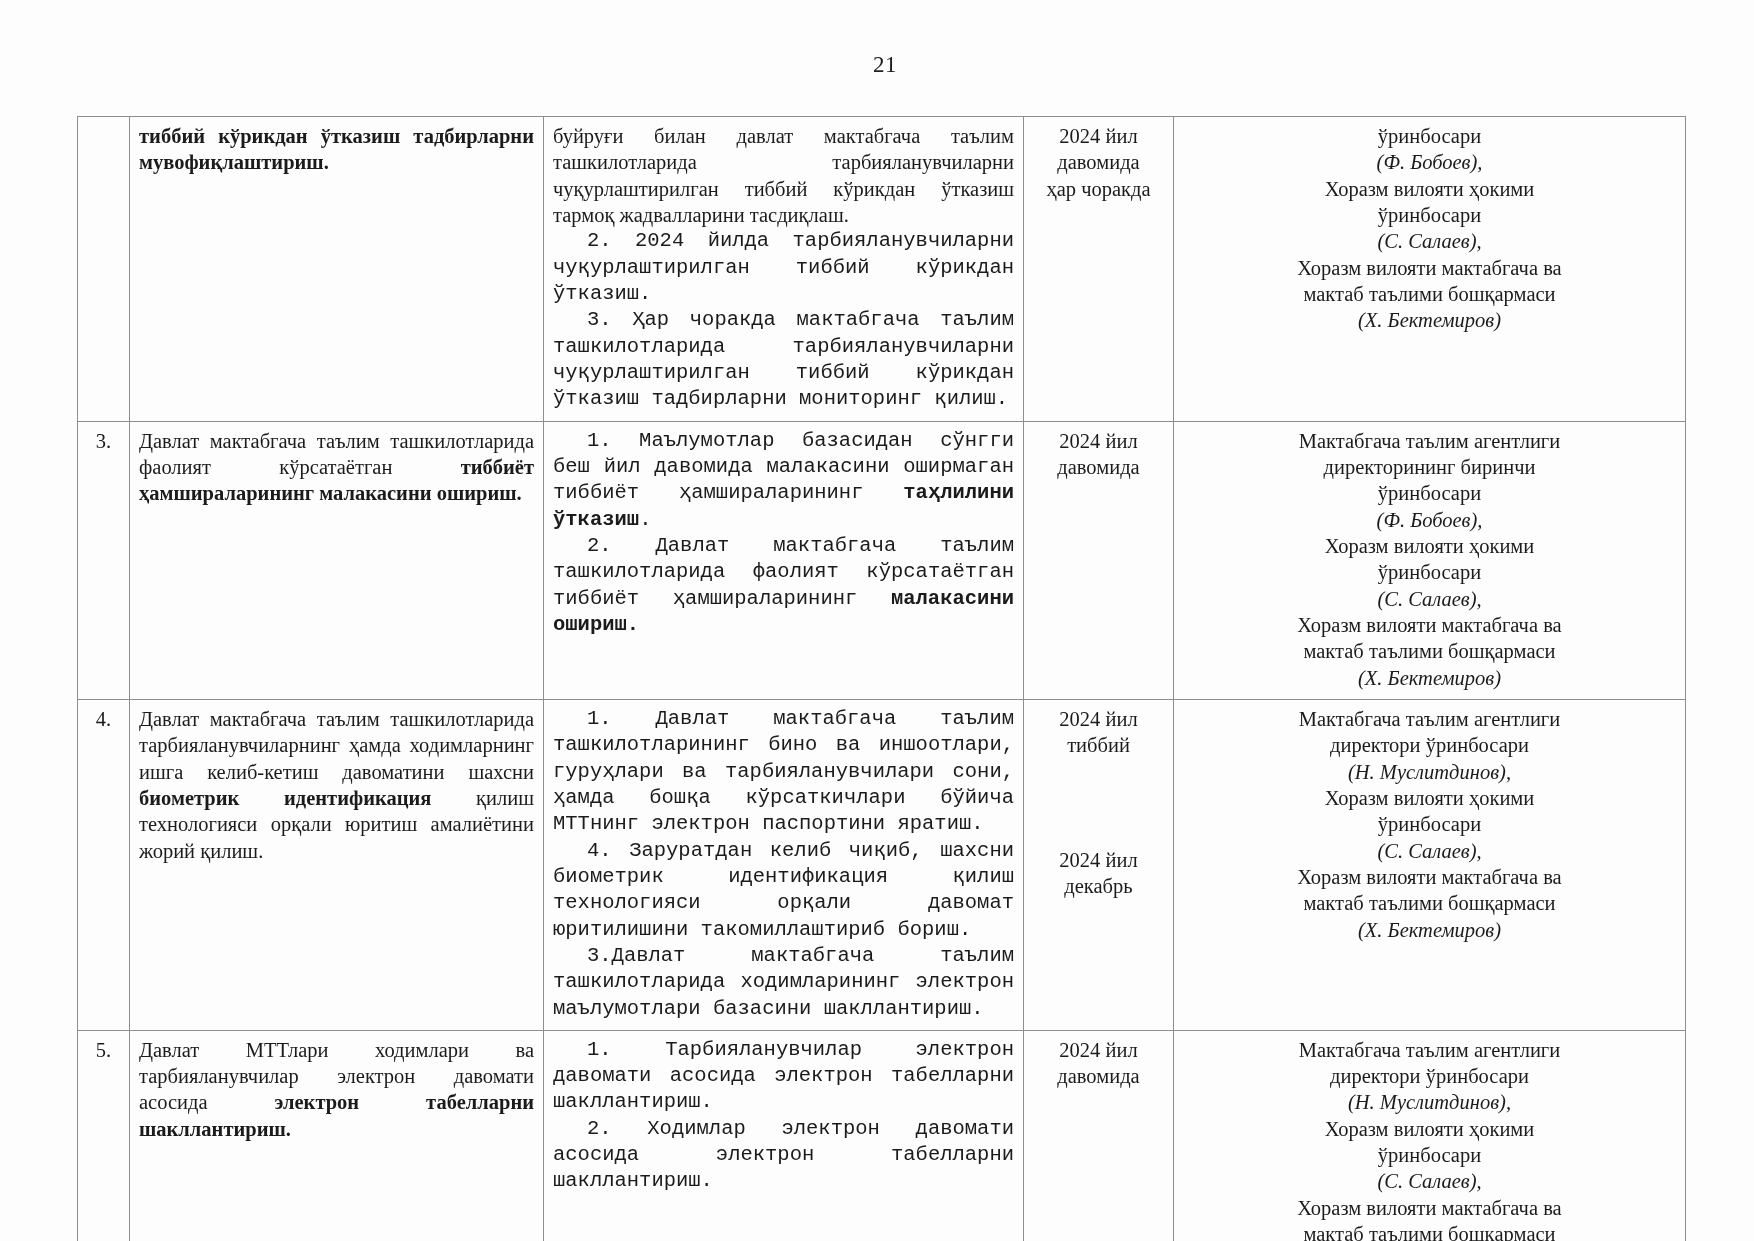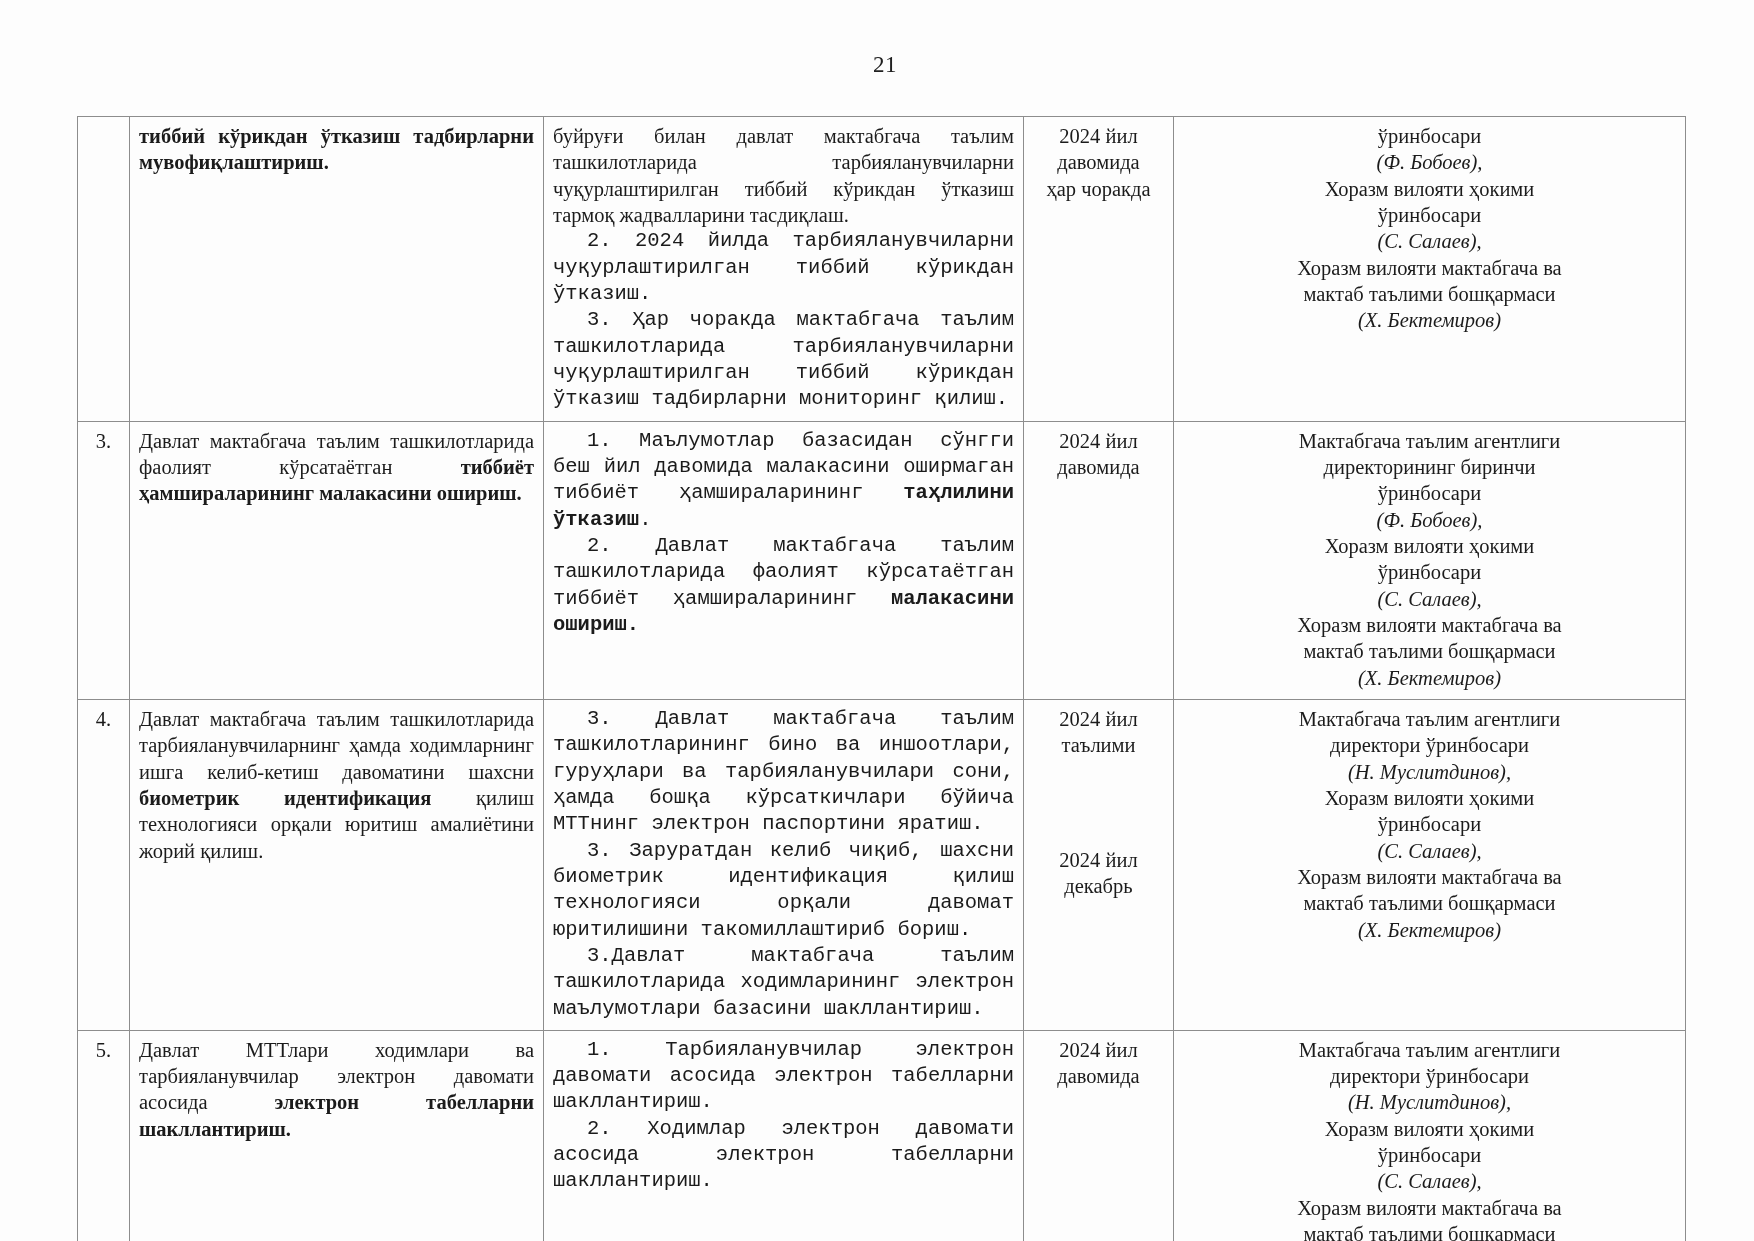--- a/index.html
+++ b/index.html
@@ -152,27 +152,27 @@
           <span class="resp-line"><i class="ital">(Х. Бектемиров)</i></span>
         </td>
       </tr>
 
       <tr>
         <td class="num">4.</td>
         <td class="task">
           <span class="jl"><span>Давлат мактабгача таълим ташкилотларида тарбияланувчиларнинг ҳамда ходимларнинг ишга келиб-кетиш давоматини шахсни </span><b class="bold">биометрик идентификация</b><span> қилиш технологияси орқали юритиш амалиётини жорий қилиш.</span></span>
         </td>
         <td class="meas">
-          <span class="ind">3. Давлат мактабгача таълим ташкилотларининг бино ва иншоотлари, гуруҳлари ва тарбияланувчилари сони, ҳамда бошқа кўрсаткичлари бўйича МТТнинг электрон паспортини яратиш.</span>
-          <span class="ind">3. Заруратдан келиб чиқиб, шахсни биометрик идентификация қилиш технологияси орқали давомат юритилишини такомиллаштириб бориш.</span>
+          <span class="ind">1. Давлат мактабгача таълим ташкилотларининг бино ва иншоотлари, гуруҳлари ва тарбияланувчилари сони, ҳамда бошқа кўрсаткичлари бўйича МТТнинг электрон паспортини яратиш.</span>
+          <span class="ind">4. Заруратдан келиб чиқиб, шахсни биометрик идентификация қилиш технологияси орқали давомат юритилишини такомиллаштириб бориш.</span>
           <span class="ind">3.Давлат мактабгача таълим ташкилотларида ходимларининг электрон маълумотлари базасини шакллантириш.</span>
         </td>
         <td class="term">
           <span class="term-block">2024 йил</span>
-          <span class="term-block">таълими</span>
+          <span class="term-block">тиббий</span>
           <span class="term-gap"></span>
           <span class="term-block">2024 йил</span>
           <span class="term-block">декабрь</span>
         </td>
         <td class="resp">
           <span class="resp-line">Мактабгача таълим агентлиги</span>
           <span class="resp-line">директори ўринбосари</span>
           <span class="resp-line"><i class="ital">(Н. Муслитдинов),</i></span>
           <span class="resp-line">Хоразм вилояти ҳокими</span>
           <span class="resp-line">ўринбосари</span>

